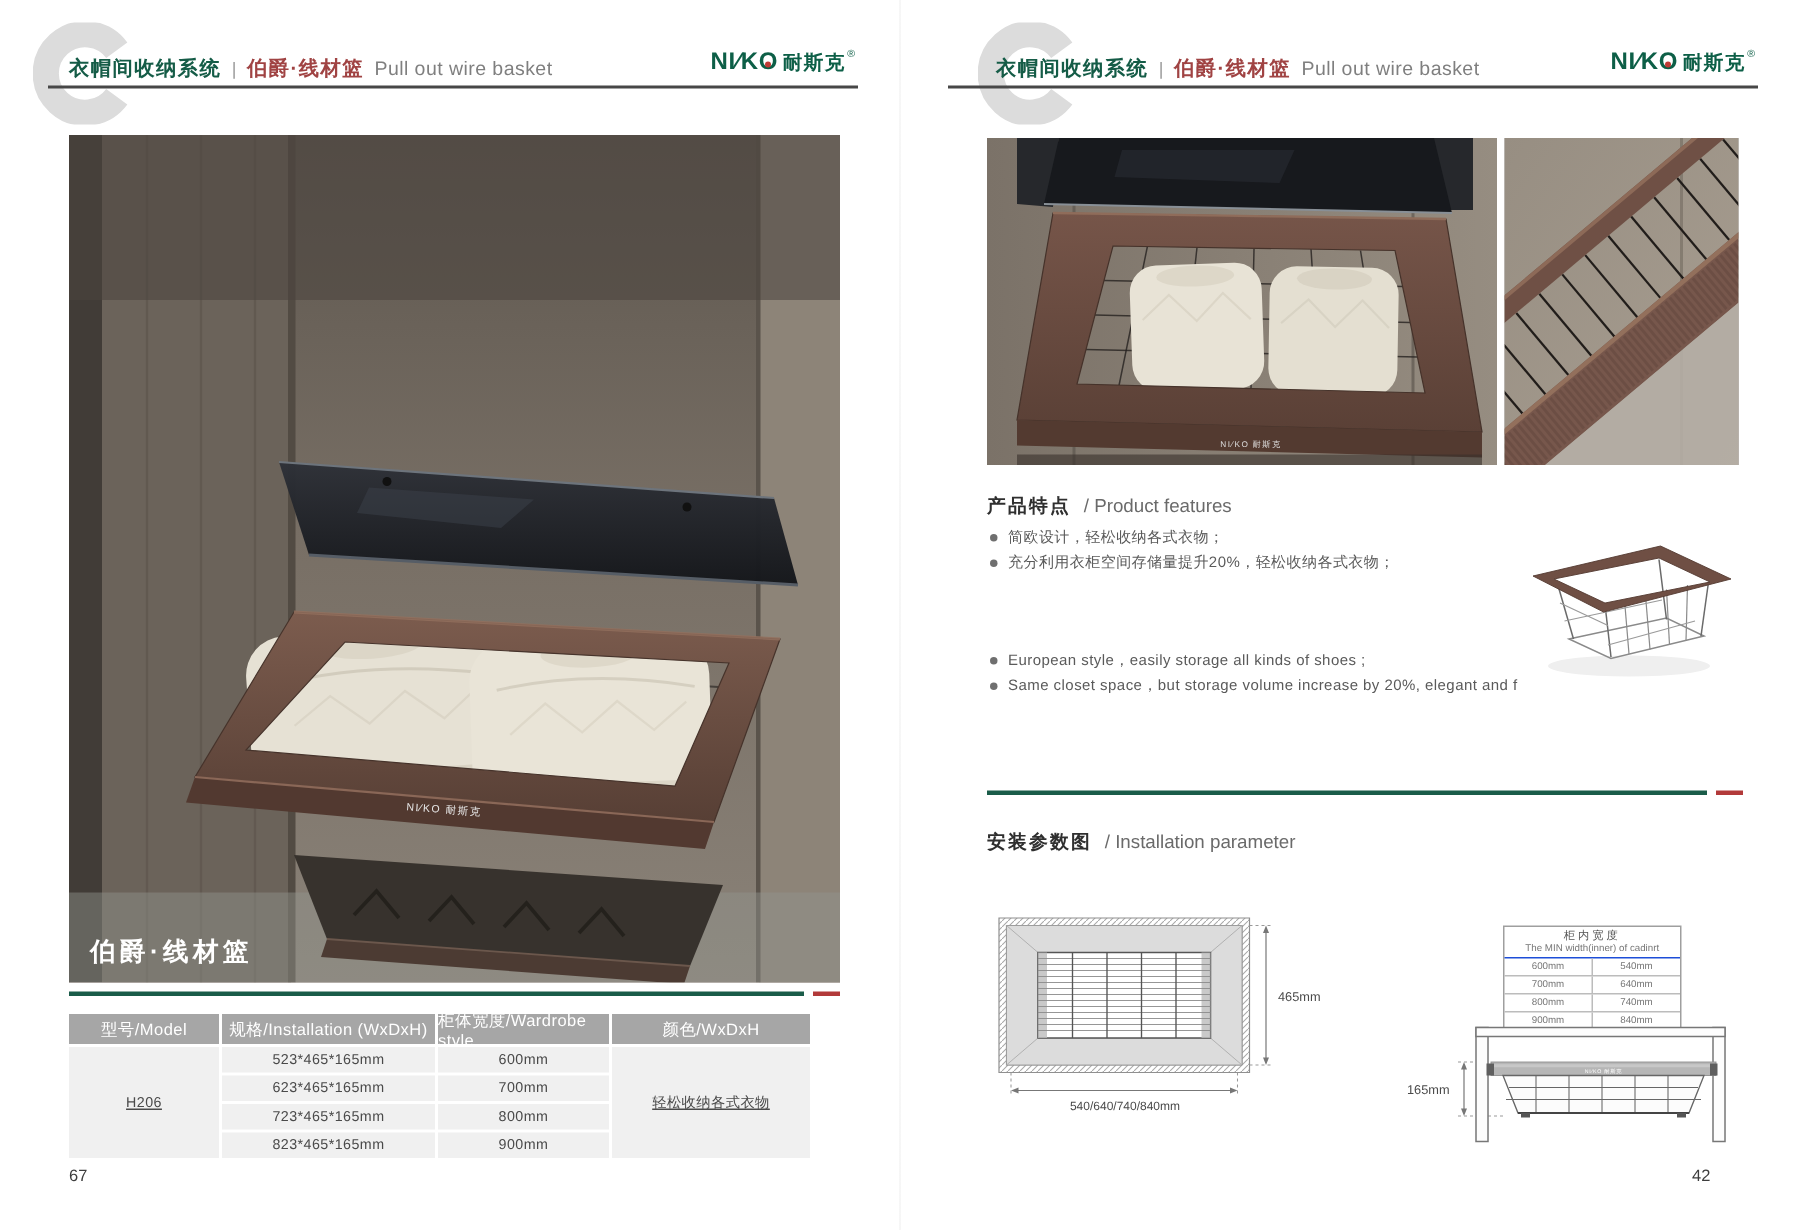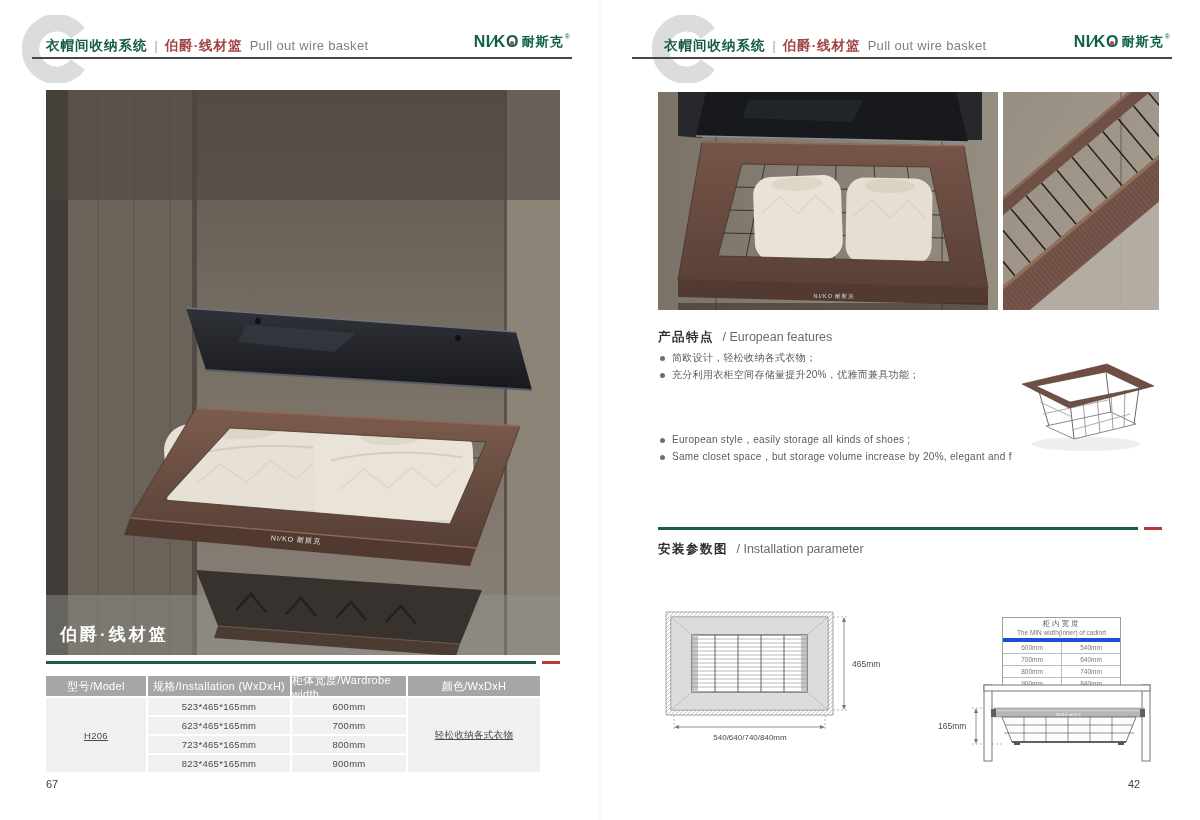--- a/index.html
+++ b/index.html
@@ -54,33 +54,33 @@
                   display:flex;align-items:center;justify-content:center;}
   .c1{grid-column:1}.c2{grid-column:2}.c3{grid-column:3}.c4{grid-column:4}
   .r1{grid-row:1}.r2{grid-row:2}.r3{grid-row:3}.r4{grid-row:4}.r5{grid-row:5}
   .span4{grid-row:2/6;text-decoration:underline;}
 
   .pn{position:absolute;font-size:11px;color:#3d3d3d;}
   #pn-41{left:46px;top:778px}#pn-42{left:1128px;top:778px}
 
   
   .sec-head{position:absolute;font-size:12.5px;white-space:nowrap;}
-  #feat-head{left:658px;top:329px}#inst-head{left:658px;top:541px}
+  #feat-head{left:658px;top:329px}#inst-head{left:658px;top:553px}
   .sec-cn{font-weight:bold;color:#2f2f2f;letter-spacing:1.5px;}
   .sec-en{color:#6a6a6a;margin-left:5px;}
   .bullet{position:absolute;left:660px;display:flex;align-items:center;gap:7px;
           font-size:10px;color:#5a5a5a;letter-spacing:.3px;white-space:nowrap;}
   .dot{width:5px;height:5px;border-radius:50%;background:#6f6f6f;flex:none;}
 
   
   #topview{position:absolute;left:660px;top:606px;}
   #sideview{position:absolute;left:936px;top:682px;}
   #min-table{position:absolute;left:1002px;top:617px;width:117px;border:1px solid #9f9f9f;
              background:#fff;}
-  .mt-title{border-bottom:4px solid #1d4ed8;text-align:center;padding:1px 0 2px 0;}
+  .mt-title{border-bottom:1px solid #1d4ed8;text-align:center;padding:1px 0 2px 0;}
   .mt-cn{font-size:7.5px;color:#555;letter-spacing:2px;}
   .mt-en{font-size:6.5px;color:#777;}
   .mt-row{display:flex;}
   .mt-row + .mt-row{border-top:1px solid #bcbcbc;}
   .mt-cell{flex:1;text-align:center;font-size:6.5px;color:#777;padding:2px 0;}
   .mt-cell + .mt-cell{border-left:1px solid #bcbcbc;}
   svg text{font-family:"Liberation Sans",sans-serif;}
 </style>
 </head>
 <body>
@@ -192,21 +192,21 @@
   <div class="photo-caption">伯爵·线材篮</div>
 
   <div class="rule" id="rule-left">
     <div class="g"></div>
     <div class="r"></div>
   </div>
 
   <div id="spec-table">
     <div class="th c1 r1">型号/Model</div>
     <div class="th c2 r1">规格/Installation (WxDxH)</div>
-    <div class="th c3 r1">柜体宽度/Wardrobe width</div>
+    <div class="th c3 r1">柜体宽度/Wardrobe style</div>
     <div class="th c4 r1">颜色/WxDxH</div>
     <div class="td c1 span4">H206</div>
     <div class="td c2 r2">523*465*165mm</div>
     <div class="td c3 r2">600mm</div>
     <div class="td c4 span4">轻松收纳各式衣物</div>
     <div class="td c2 r3">623*465*165mm</div>
     <div class="td c3 r3">700mm</div>
     <div class="td c2 r4">723*465*165mm</div>
     <div class="td c3 r4">800mm</div>
     <div class="td c2 r5">823*465*165mm</div>
@@ -297,29 +297,29 @@
         <rect x="-60" y="124" width="380" height="3" fill="#93705c"></rect>
         <rect x="-60" y="128" width="380" height="30" fill="url(#ribs)" opacity=".45"></rect>
         <rect x="-60" y="160" width="380" height="140" fill="#b5aea5" opacity=".9"></rect>
         <rect x="170" y="162" width="40" height="7" fill="#d8d8d6" opacity=".7"></rect>
       </g>
     </svg>
   </div>
 
   <div class="sec-head" id="feat-head">
     <span class="sec-cn">产品特点</span>
-    <span class="sec-en">/ European features</span>
+    <span class="sec-en">/ Product features</span>
   </div>
   <div class="bullet" style="top:351px">
     <span class="dot"></span>
     <span>简欧设计，轻松收纳各式衣物；</span>
   </div>
   <div class="bullet" style="top:368px">
     <span class="dot"></span>
-    <span>充分利用衣柜空间存储量提升20%，优雅而兼具功能；</span>
+    <span>充分利用衣柜空间存储量提升20%，轻松收纳各式衣物；</span>
   </div>
   <div class="bullet" style="top:433px">
     <span class="dot"></span>
     <span>European style，easily storage all kinds of shoes ;</span>
   </div>
   <div class="bullet" style="top:450px">
     <span class="dot"></span>
     <span>Same closet space，but storage volume increase by 20%, elegant and functional;</span>
   </div>
 

